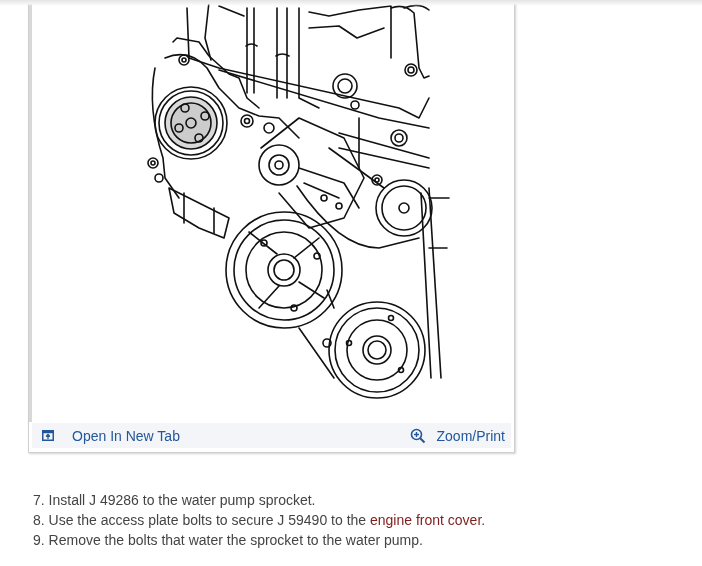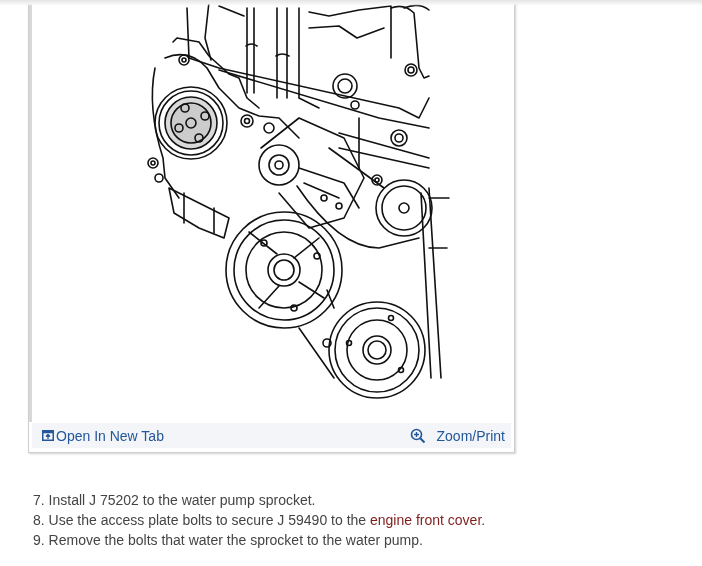--- a/index.html
+++ b/index.html
@@ -20,21 +20,21 @@
     .figure .inner-left {
       position: absolute; left: 0; top: 0; width: 3px; height: 424px; background: #d8d8d8;
     }
     .drawing { position: absolute; left: 100px; top: 0; width: 330px; height: 420px; }
     .figure-footer {
       position: absolute; left: 3px; right: 3px; top: 425px; height: 25px;
       background: #f3f5f8; display: flex; align-items: center; justify-content: space-between;
       padding: 0 6px 0 10px; box-sizing: border-box;
     }
     .footer-link {
-      display: flex; align-items: center; gap: 2px; color: #23579a; font-size: 14px;
+      display: flex; align-items: center; gap: 18px; color: #23579a; font-size: 14px;
       cursor: pointer; text-decoration: none;
     }
     .footer-link svg { display: block; }
     .steps {
       position: absolute; left: 33px; top: 490px; font-size: 14px; color: #444;
       line-height: 20px; margin: 0; padding: 0; list-style: none;
     }
     .steps li { margin: 0; padding: 0; white-space: nowrap; }
     .link { color: #7f1d1d; cursor: pointer; }
   </style>
@@ -150,21 +150,21 @@
         <path d="M6.5 4 L6.5 9 M4 6.5 L9 6.5" stroke="#23579a" stroke-width="1.4"></path>
       </svg>
       <span>Zoom/Print</span>
     </a>
   </div>
 </div>
 
 <ul class="steps">
   <li>
     <span>7.</span>
-    <span>Install J 75202 to the water pump sprocket.</span>
+    <span>Install J 49286 to the water pump sprocket.</span>
   </li>
   <li>
     <span>8.</span>
     <span>Use the access plate bolts to secure J 59490 to the </span><span class="link">engine front cover</span><span>.</span>
   </li>
   <li>
     <span>9.</span>
     <span>Remove the bolts that water the sprocket to the water pump.</span>
   </li>
 </ul>

